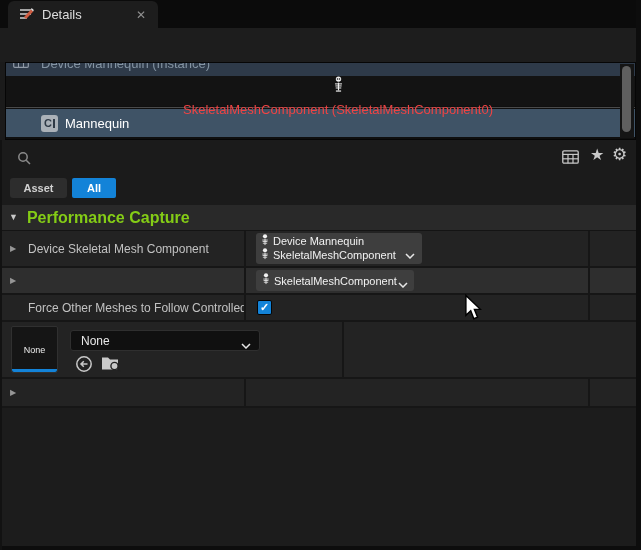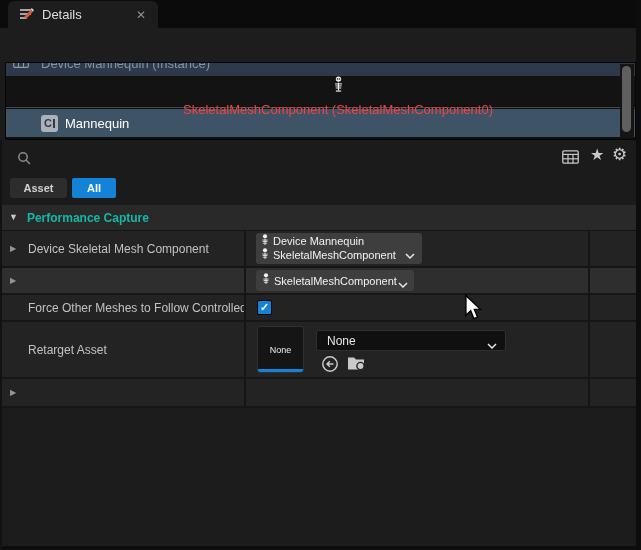--- a/index.html
+++ b/index.html
@@ -50,21 +50,21 @@
   .icon-gear{position:absolute;left:612px;top:146px;font-size:17px;color:#C9C9C9;line-height:1;}
   .btn-misc{position:absolute;left:10px;top:178px;width:57px;height:20px;background:#2D2D2D;border-radius:3px;
             color:#D2D2D2;font-size:11px;font-weight:700;display:flex;align-items:center;justify-content:center;}
   .btn-all{position:absolute;left:72px;top:178px;width:44px;height:20px;background:#1383D8;border-radius:2px;
            color:#fff;font-size:11px;font-weight:700;display:flex;align-items:center;justify-content:center;}
 
   
   .section{position:absolute;left:0;top:205px;width:641px;height:26px;background:#292929;
            border-bottom:1px solid #141414;box-sizing:border-box;display:flex;align-items:center;}
   .section-arrow{margin-left:9px;font-size:9px;color:#C9C9C9;line-height:1;}
-  .section-title{margin-left:9px;font-size:12px;font-weight:700;color:#14b8a6;}
+  .section-title{margin-left:9px;font-size:16px;font-weight:700;color:#84cc16;}
 
   
   .rows{position:absolute;left:0;top:231px;width:636px;background:#161616;}
   .prow{display:flex;column-gap:2px;margin-bottom:2px;}
   .cell{background:#232323;}
   .prow.hover .cell{background:#2E2E2E;}
   .cell-label{width:244px;flex:0 0 244px;display:flex;align-items:center;position:relative;box-sizing:border-box;
               padding-left:28px;font-size:12px;color:#C2C2C2;white-space:nowrap;overflow:hidden;}
   .cell-value{width:342px;flex:0 0 342px;position:relative;}
   .cell-extra{flex:1;}
@@ -299,23 +299,20 @@
       </div>
       <div class="cell cell-value">
         <div class="checkbox">
           <span>✓</span>
         </div>
       </div>
       <div class="cell cell-extra"></div>
     </div>
 
     <div class="prow rd">
-      <div class="cell cell-label">
-        <span>Retarget Asset</span>
-      </div>
       <div class="cell cell-value">
         <div class="thumb">
           <span>None</span>
         </div>
         <div class="none-dd">
           <span>None</span>
           <span class="chev">
             <svg width="10" height="6" viewBox="0 0 10 6">
                 <polyline points="1,1 5,5 9,1" fill="none" stroke="#E6E6E6" stroke-width="1.5"></polyline>
               </svg>

